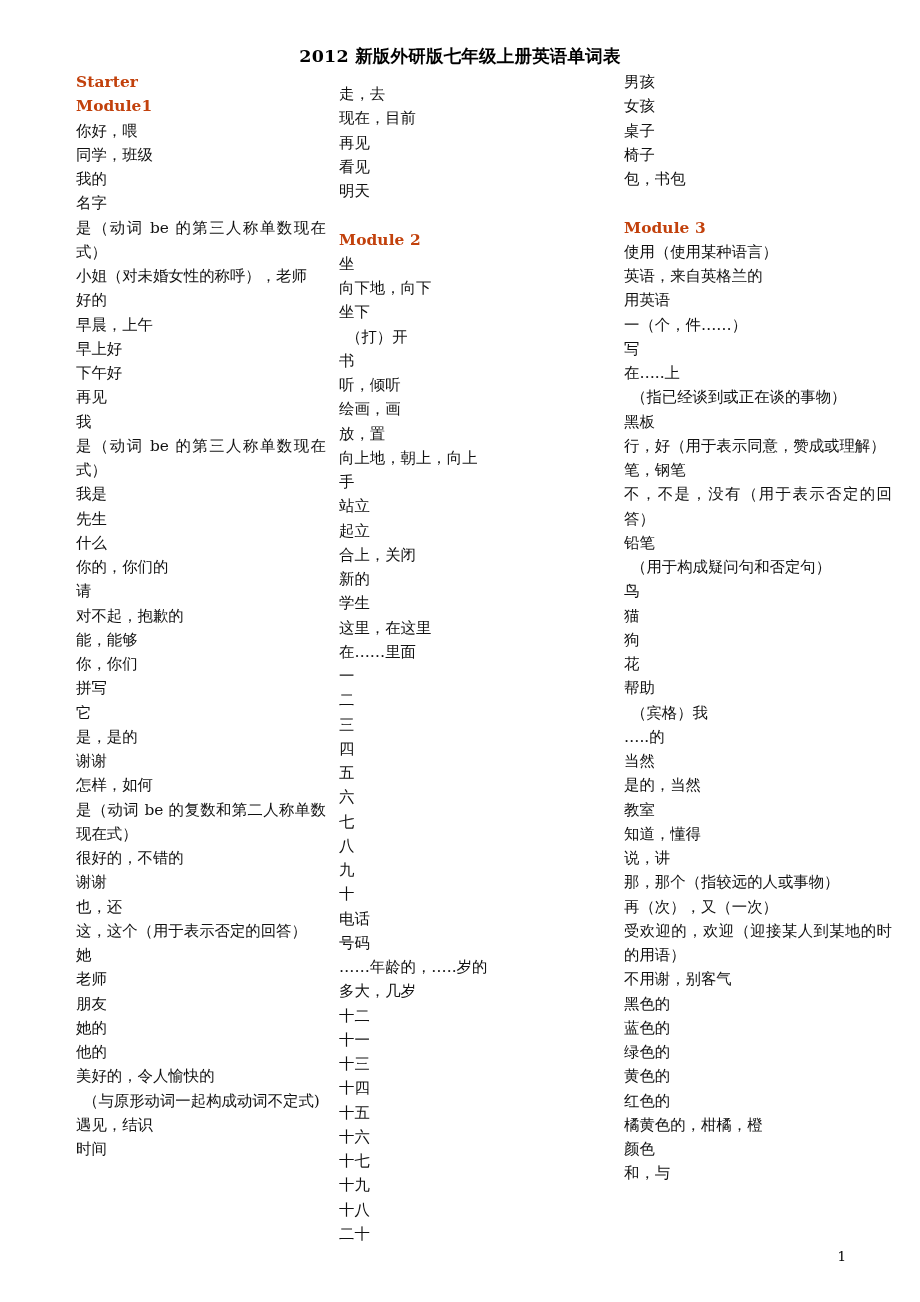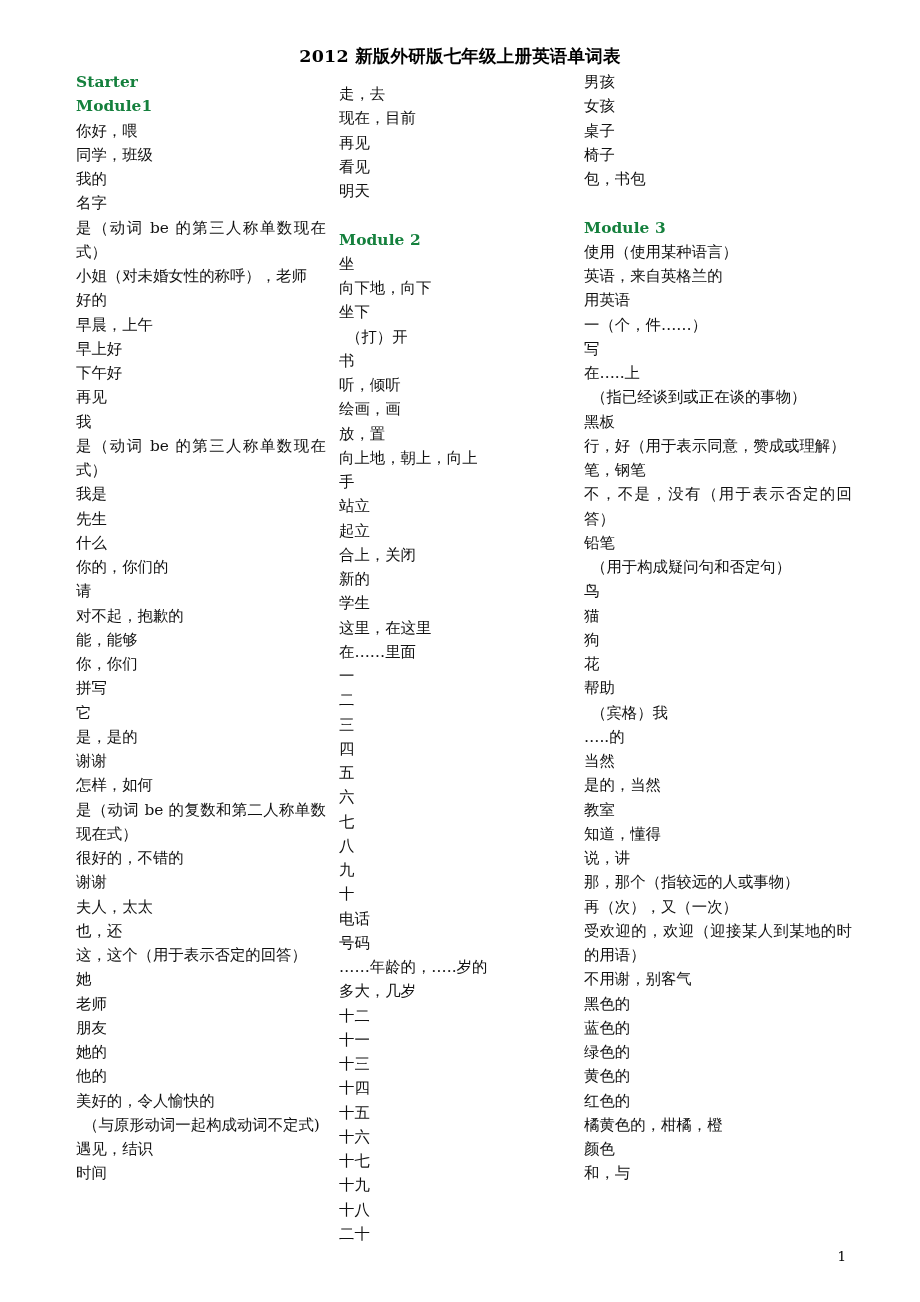--- a/index.html
+++ b/index.html
@@ -42,36 +42,36 @@
     top: 70px;
     width: 920px;
     height: 1160px;
   }
   .col {
     position: absolute;
     top: 0;
   }
   .col-1 { left: 76px;  width: 250px; }
   .col-2 { left: 339px; width: 250px; margin-top: 12px; }
-  .col-3 { left: 584px; width: 268px; }
+  .col-3 { left: 624px; width: 268px; }
 
   .entry {
     font-size: 15.4px;
     line-height: 24.25px;
     font-family: "DejaVu Serif", "Liberation Serif", serif;
     color: #111111;
     white-space: normal;
     word-break: break-all;
     text-align: justify;
     text-justify: inter-character;
   }
   .entry.head {
     font-weight: bold;
     font-family: "DejaVu Serif", "Liberation Serif", serif;
-    color: #15803d;
+    color: #c2410c;
     letter-spacing: 0.1px;
   }
   .entry.spacer {
     height: 24.25px;
     line-height: 24.25px;
   }
   .entry.indent {
     text-indent: 7px;
   }
 
@@ -118,21 +118,20 @@
         <div class="entry">能，能够</div>
         <div class="entry">你，你们</div>
         <div class="entry">拼写</div>
         <div class="entry">它</div>
         <div class="entry">是，是的</div>
         <div class="entry">谢谢</div>
         <div class="entry">怎样，如何</div>
         <div class="entry">是（动词 be 的复数和第二人称单数现在式）</div>
         <div class="entry">很好的，不错的</div>
         <div class="entry">谢谢</div>
-        <div class="entry">夫人，太太</div>
         <div class="entry">也，还</div>
         <div class="entry">这，这个（用于表示否定的回答）</div>
         <div class="entry">她</div>
         <div class="entry">老师</div>
         <div class="entry">朋友</div>
         <div class="entry">她的</div>
         <div class="entry">他的</div>
         <div class="entry">美好的，令人愉快的</div>
         <div class="entry indent">（与原形动词一起构成动词不定式)</div>
         <div class="entry">遇见，结识</div>

